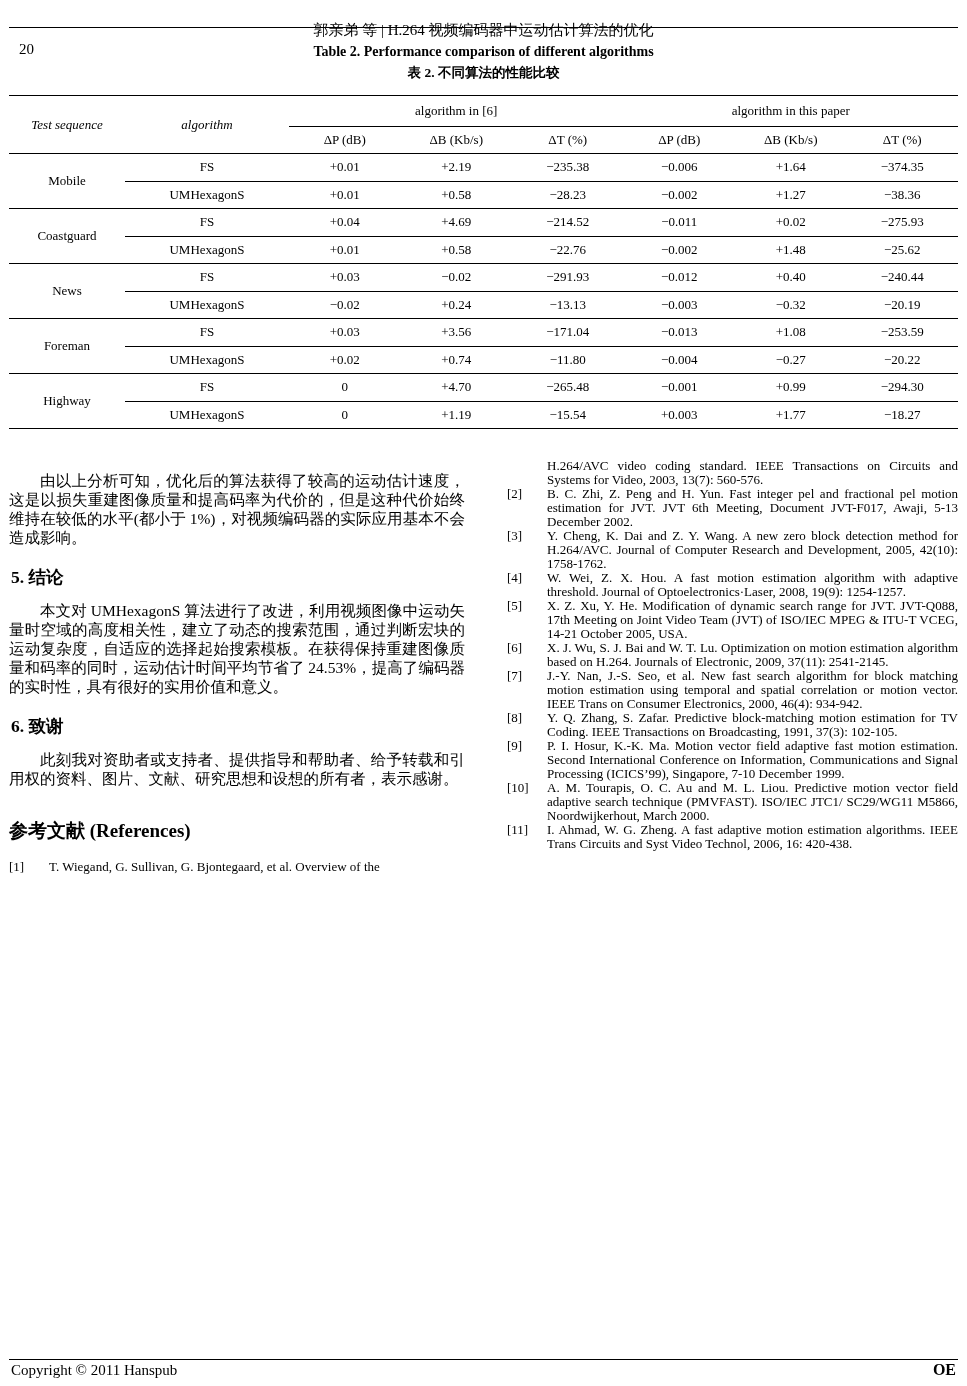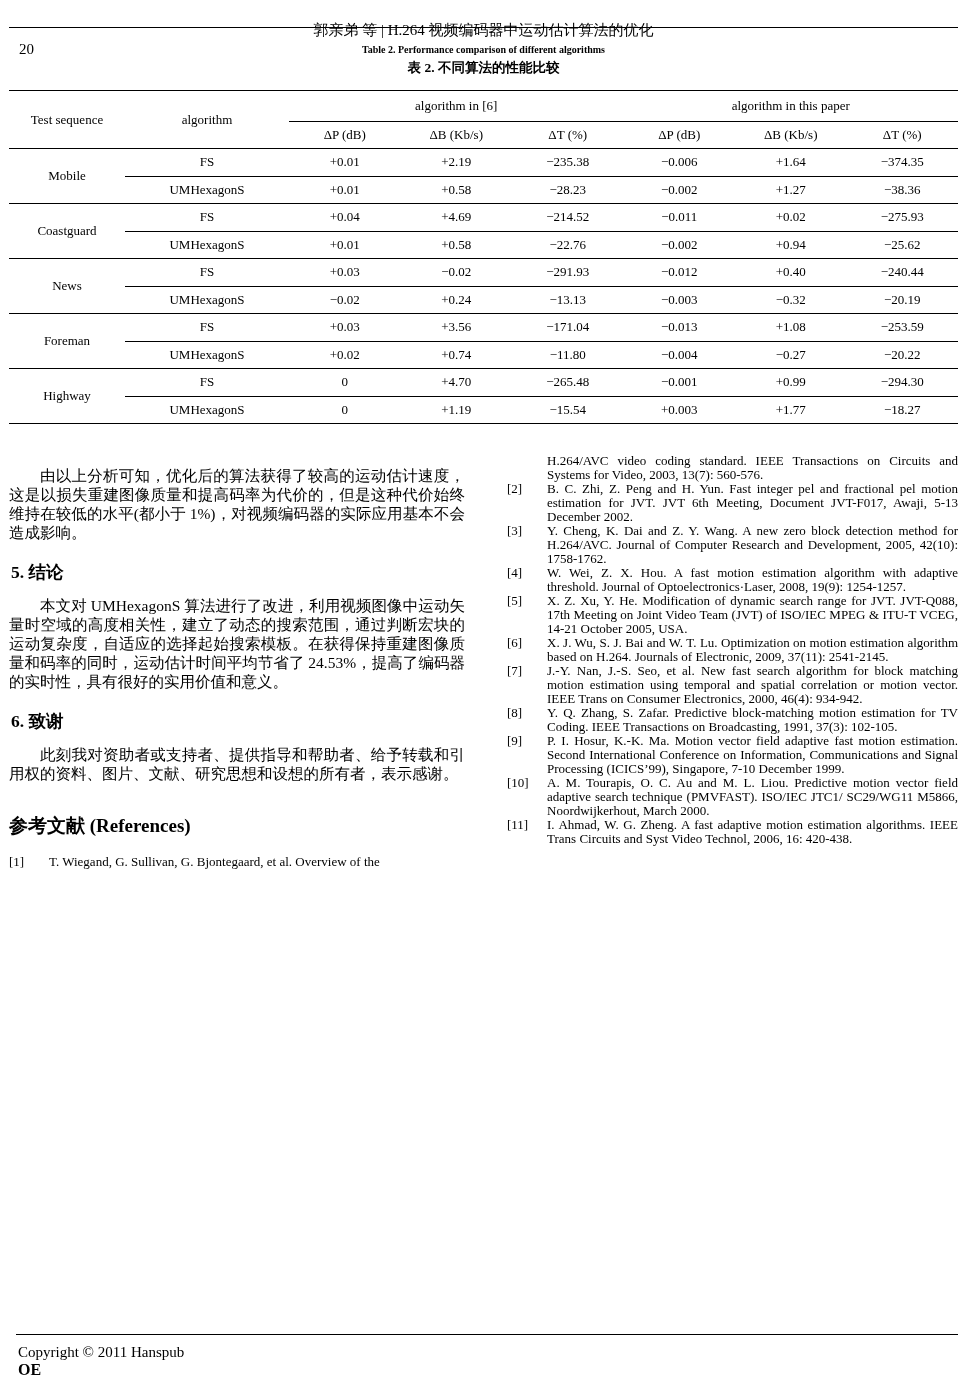--- a/index.html
+++ b/index.html
@@ -10,29 +10,29 @@
   }
   .page { position: relative; width: 967px; height: 1386px; padding: 0 9px; overflow: hidden; }
 
   
   .page-header { position: relative; height: 28px; border-bottom: 1.5px solid #000; }
   .page-num { position: absolute; left: 10px; top: 5px; font-size: 15px; margin-top: 36px; }
   .running-title { position: absolute; left: 0; right: 0; top: 21px; text-align: center; font-size: 15px; }
 
   
   .table-captions { text-align: center; margin-top: 16px; }
-  .cap-en { font-weight: bold; font-size: 10px; }
+  .cap-en { font-weight: bold; font-size: 14px; }
   .cap-zh { font-weight: bold; font-size: 13.5px; margin-top: 4px; }
 
   
   .perf-table { width: 100%; border-collapse: collapse; margin-top: 13px; font-size: 13px;
     table-layout: fixed; border-top: 1.5px solid #000; border-bottom: 1.5px solid #000; }
   .perf-table th, .perf-table td { font-weight: normal; text-align: center; padding: 0; vertical-align: middle; }
   .perf-table thead tr.grouphead th { height: 31px; }
-  .perf-table th.th-span { border-bottom: 1.1px solid #000; }
+  .perf-table th.th-span { border-bottom: 1.1px solid #000; font-style: italic; }
   .perf-table th.th-group { border-bottom: 1px solid #000; }
   .perf-table tr.subhead th { border-bottom: 1.1px solid #000; height: 27px; }
   .perf-table tbody td { border-bottom: 1px solid #000; height: 27.5px; }
   .perf-table tbody tr:last-child td { border-bottom: none; }
   .perf-table td.td-seq-last { border-bottom: none; }
 
   
   .body-columns { display: flex; gap: 42px; margin-top: 30px; }
   .col-left { width: 456px; }
   .col-right { width: 451px; }
@@ -41,23 +41,23 @@
   .sec-heading { font-size: 17.5px; font-weight: bold; margin: 18px 2px 12px; }
   .refs-heading { font-size: 19px; font-weight: bold; margin: 30px 0 16px; }
 
   
   .ref { display: flex; font-size: 13px; line-height: 14px; }
   .ref-num { width: 40px; flex: 0 0 40px; }
   .ref-text { flex: 1; text-align: justify; }
   .ref.cont { padding-left: 40px; }
 
   
-  .page-footer { position: absolute; left: 16px; right: 9px; bottom: 7px;
-    border-top: 1.5px solid #000; padding: 9px 2px 0 2px;
-    display: flex; justify-content: space-between; align-items: baseline; font-size: 15px; flex-direction: column; }
+  .page-footer { position: absolute; left: 9px; right: 9px; bottom: 7px;
+    border-top: 1.5px solid #000; padding: 1px 2px 0 2px;
+    display: flex; justify-content: space-between; align-items: baseline; font-size: 15px; }
   .journal-mark { font-weight: bold; font-size: 16px; }
 </style>
 </head>
 <body>
 
 <div class="page">
 
   <header class="page-header">
     <span class="page-num">20</span>
     <div class="running-title">郭亲弟 等 | H.264 视频编码器中运动估计算法的优化</div>
@@ -124,21 +124,21 @@
         <td>−0.011</td>
         <td>+0.02</td>
         <td>−275.93</td>
       </tr>
       <tr>
         <td>UMHexagonS</td>
         <td>+0.01</td>
         <td>+0.58</td>
         <td>−22.76</td>
         <td>−0.002</td>
-        <td>+0.94</td>
+        <td>+1.48</td>
         <td>−25.62</td>
       </tr>
       <tr>
         <td rowspan="2" class="td-seq">News</td>
         <td>FS</td>
         <td>+0.03</td>
         <td>−0.02</td>
         <td>−291.93</td>
         <td>−0.012</td>
         <td>+0.40</td>

